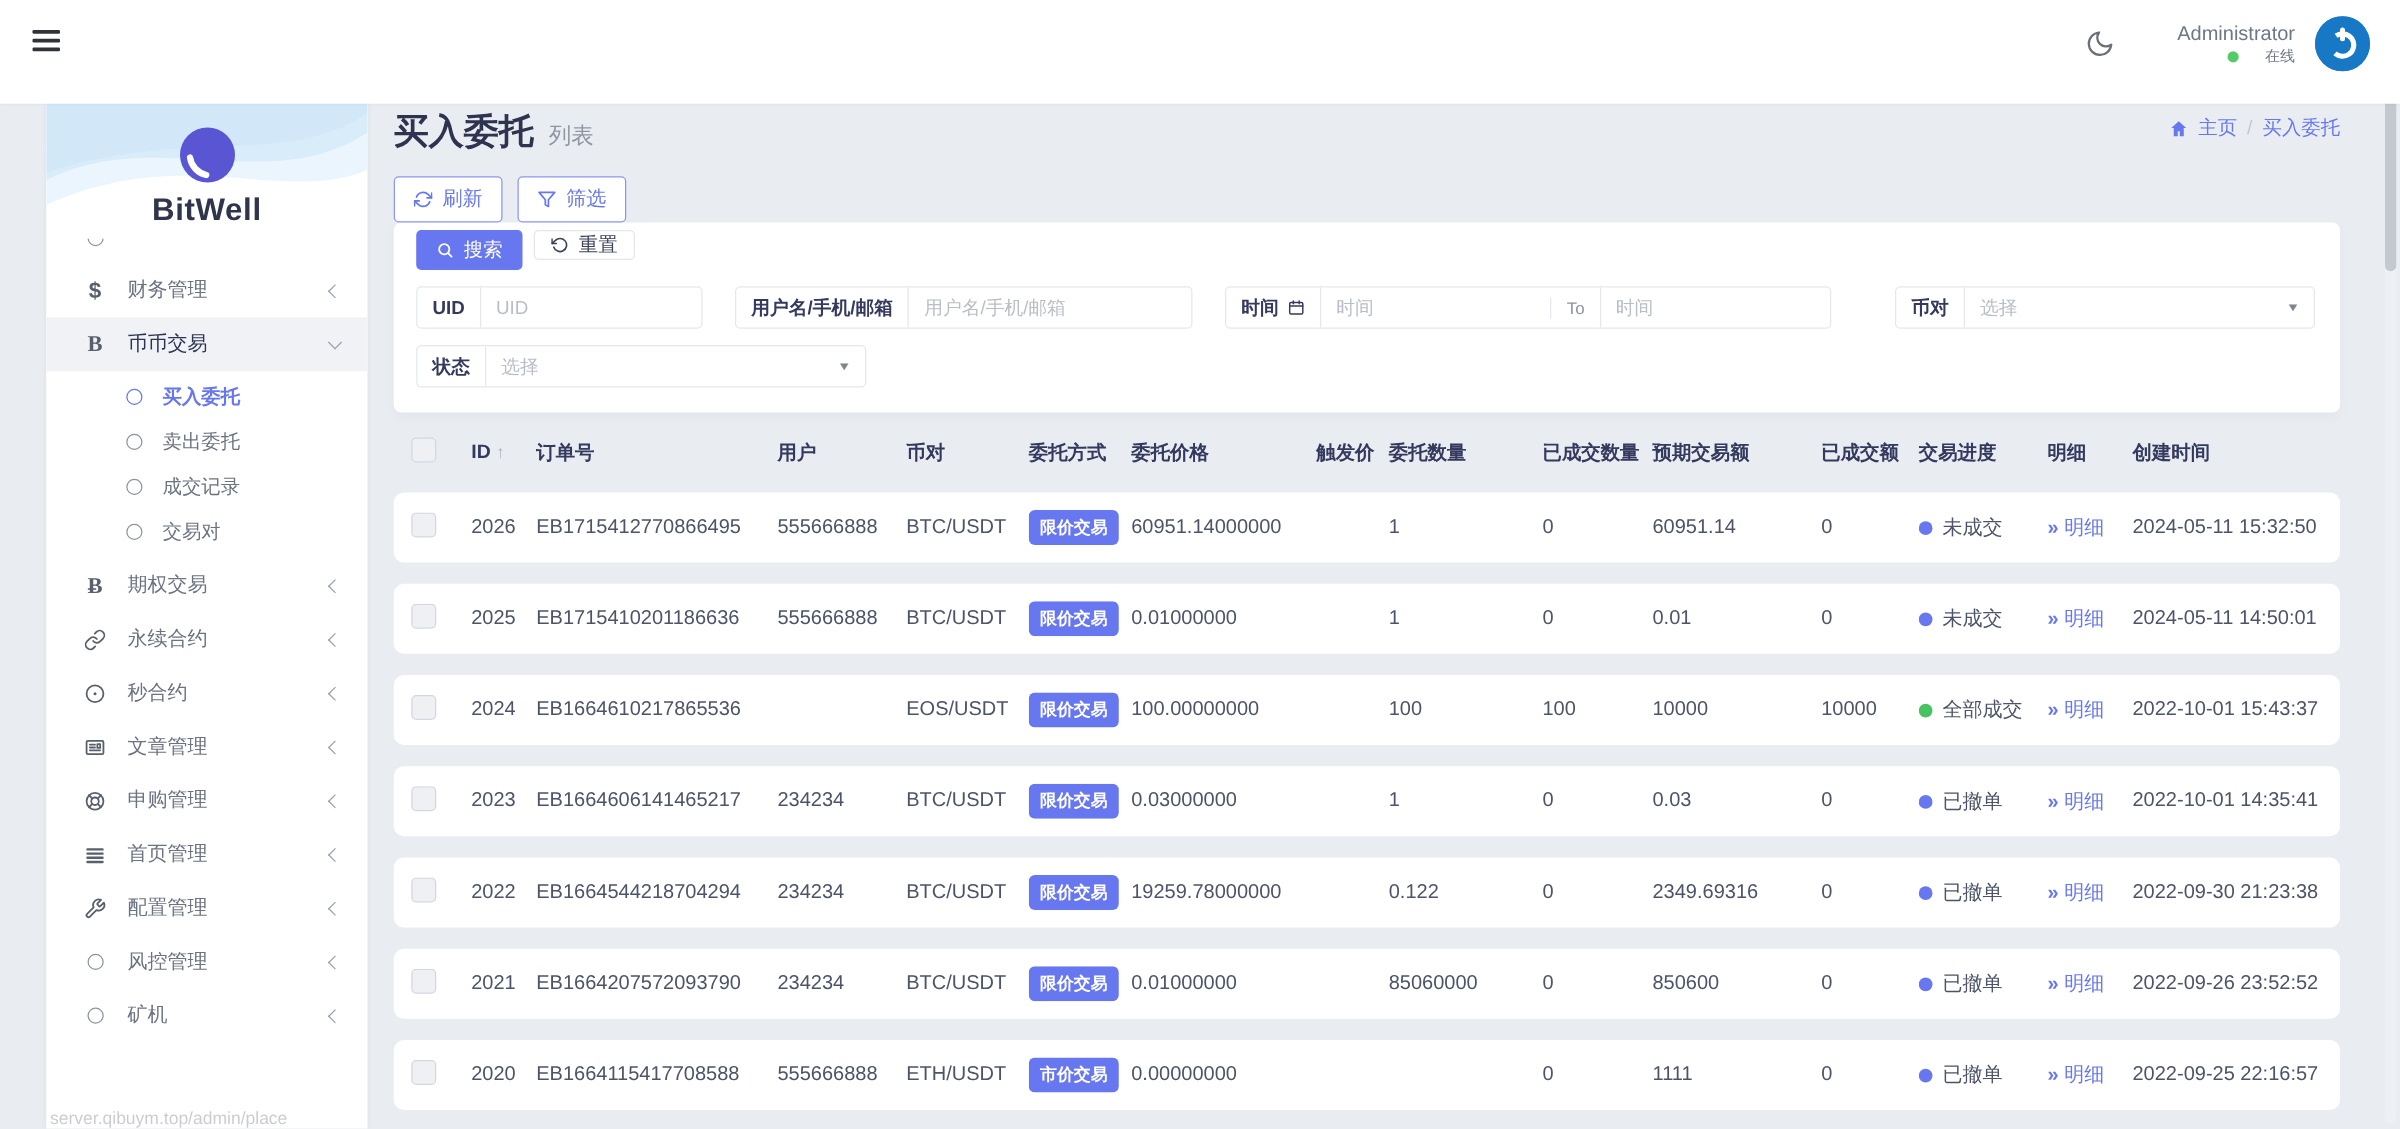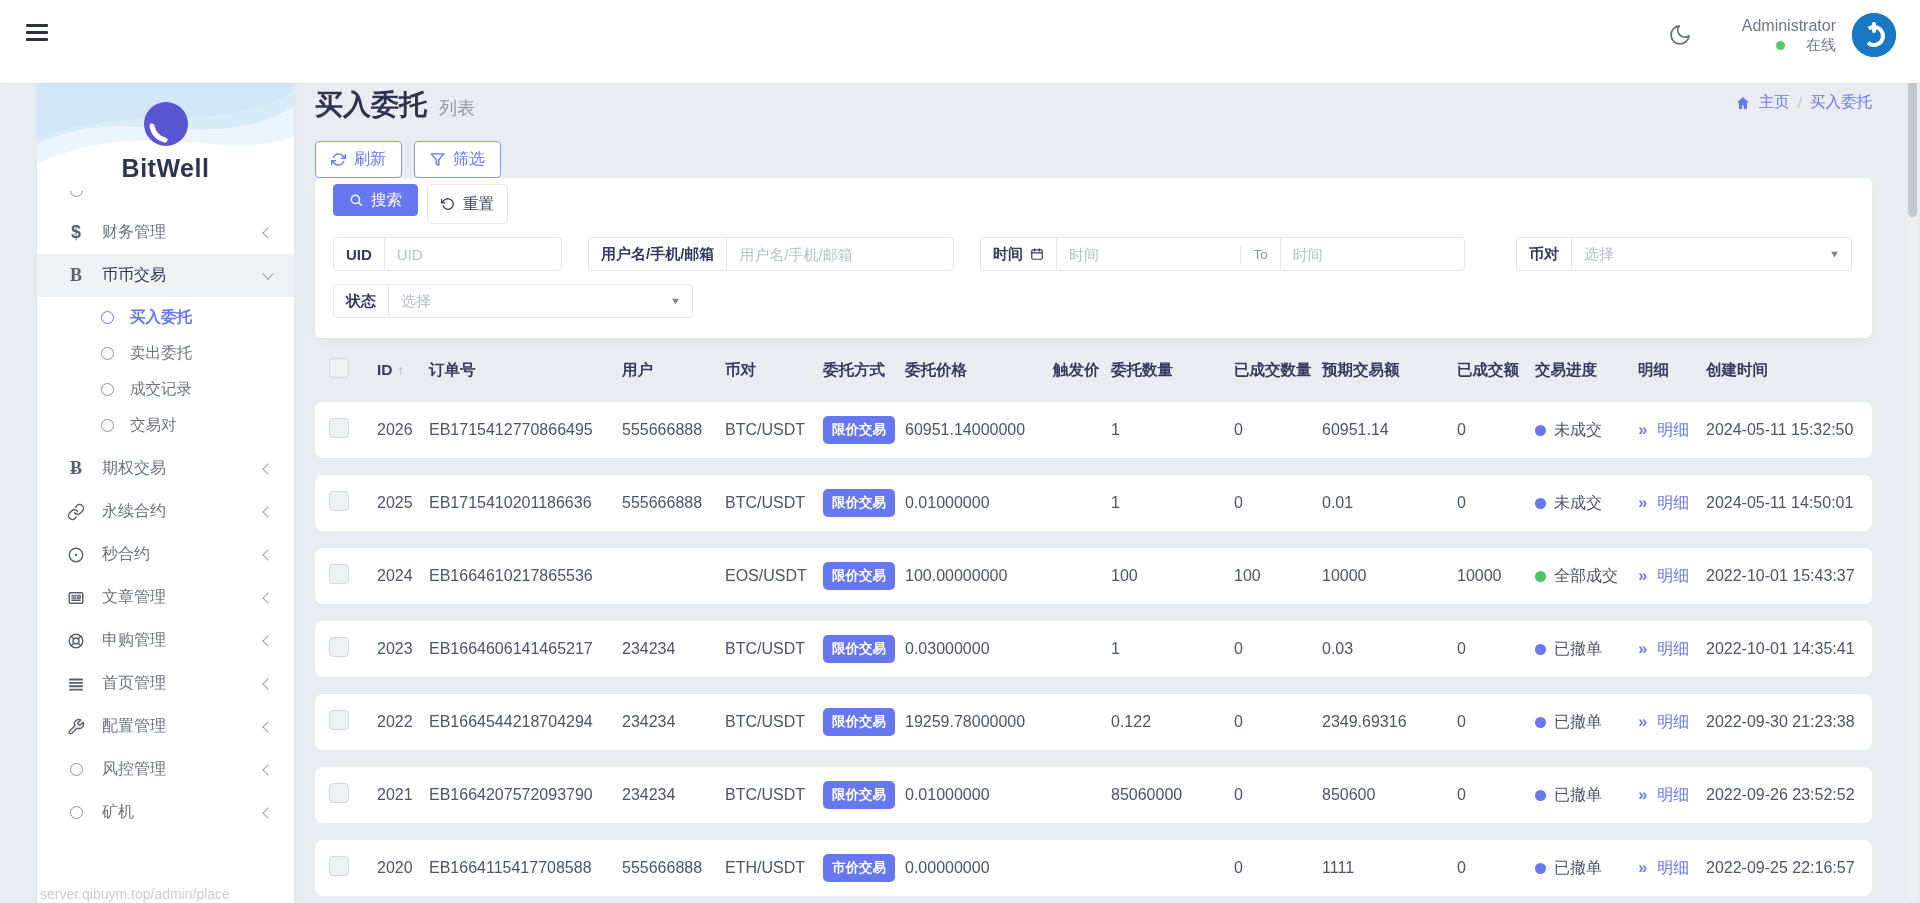--- a/index.html
+++ b/index.html
@@ -14,21 +14,21 @@
   .app-header {
     position:absolute; top:0; left:0; width:1920px; height:83px;
     background:#fff; z-index:20; box-shadow:0 1px 2px rgba(0,0,0,.04);
   }
   .burger { position:absolute; left:26px; top:24px; width:24px; height:20px; cursor:pointer; }
   .burger span { display:block; width:22px; height:3px; background:#2f3337; border-radius:1px; margin-bottom:4px; }
   .hdr-right { position:absolute; right:24px; top:0; height:70px; display:flex; align-items:center; gap:16px; }
   .moon { color:#6a7077; margin-right:34px; cursor:pointer; }
   .user-block { text-align:right; line-height:1.25; }
   .user-name { font-size:16px; color:#6e7687; }
-  .user-status { font-size:15px; color:#6e7687; display:flex; align-items:center; justify-content:flex-end; gap:21px; }
+  .user-status { font-size:12px; color:#6e7687; display:flex; align-items:center; justify-content:flex-end; gap:21px; }
   .st-dot { width:9px; height:9px; border-radius:50%; background:#54ca68; display:inline-block; }
   .avatar { width:44px; height:44px; border-radius:50%; background:#1779c5; display:flex; align-items:center; justify-content:center; cursor:pointer; }
 
   
   .sidebar {
     position:absolute; left:37px; top:70px; width:257px; height:833px;
     background:#fff; box-shadow:0 1px 5px rgba(0,0,0,.05); overflow:hidden;
   }
   .waves { position:absolute; top:0; left:0; width:257px; height:110px; pointer-events:none; }
   .brand-wrap { position:relative; padding-top:30px; text-align:center; }
@@ -65,21 +65,21 @@
   .toolbar { margin-top:17px; display:flex; gap:12px; }
   .btn-outline {
     display:flex; align-items:center; gap:8px; background:#fff; border:1px solid #8a97f2;
     color:#6777ef; font-size:16px; padding:0 15px; height:37px; border-radius:4px; cursor:pointer;
   }
 
   
   .card { background:#fff; border-radius:6px; padding:6px 18px 20px; box-shadow:0 4px 10px rgba(0,0,0,.03); }
   .card-btns { display:flex; gap:9px; }
   .btn-primary { display:flex; align-items:center; gap:8px; background:#6777ef; border:1px solid #6777ef; color:#fff; font-size:15.5px; height:32px; padding:0 15px; border-radius:4px; cursor:pointer; }
-  .btn-plain { display:flex; align-items:center; gap:8px; background:#fff; border:1px solid #e3e6ef; color:#3c4257; font-size:15.5px; height:40px; padding:0 13px; border-radius:4px; cursor:pointer; }
+  .btn-plain { display:flex; align-items:center; gap:8px; background:#fff; border:1px solid #e3e6ef; color:#3c4257; font-size:15.5px; height:24px; padding:0 13px; border-radius:4px; cursor:pointer; }
   .f-row { display:flex; margin-top:13px; gap:26px; }
   .group { display:flex; align-items:center; border:1px solid #e5e7ee; border-radius:4px; height:34px; background:#fff; }
   .g-label { display:flex; align-items:center; gap:7px; padding:0 12px; height:100%; font-weight:700; font-size:15px; color:#34395e; border-right:1px solid #e5e7ee; white-space:nowrap; }
   .group input { border:none; outline:none; flex:1; min-width:0; padding:0 12px; font-size:15px; color:#495057; font-family:inherit; background:transparent; }
   .group input::placeholder { color:#b9bdc7; }
   .to-seg { padding:0 12px; height:100%; display:flex; align-items:center; font-size:13.5px; color:#8d939e; border-right:1px solid #e5e7ee; }
   .g-select { flex:1; display:flex; align-items:center; justify-content:space-between; padding:0 12px; cursor:pointer; }
   .g-ph { font-size:15px; color:#b9bdc7; }
   .caret { font-size:9px; color:#7f858f; transform:scaleX(1.3); }
   .g-uid { width:229px; } .g-user { width:366px; } .g-time { width:485px; }
@@ -90,21 +90,21 @@
   .t-grid { display:grid; grid-template-columns:62px 52px 193px 103px 98px 82px 148px 58px 123px 88px 135px 78px 103px 68px 1fr; align-items:center; }
   .t-head { margin-top:17px; height:30px; font-weight:700; font-size:15.5px; color:#34395e; }
   .hc { white-space:nowrap; }
   .sort { color:#aeb3bf; font-weight:400; font-size:14px; }
   .t-row { margin-top:17px; height:56px; background:#fff; border-radius:8px; font-size:16px; color:#4d5468; }
   .tc { white-space:nowrap; overflow:hidden; }
   .c-check { padding-left:14px; }
   .cb { width:20px; height:20px; border:1px solid #d4d7df; background:#eff0f4; border-radius:4px; display:inline-block; cursor:pointer; }
   .badge { background:#6777ef; color:#fff; font-size:13.5px; font-weight:600; padding:5px 9px; border-radius:5px; display:inline-block; }
   .dot { width:11px; height:11px; border-radius:50%; display:inline-block; margin-right:8px; vertical-align:-1px; }
-  .tc.link { color:#6777ef; cursor:pointer;font-family:Liberation Mono, monospace; }
+  .tc.link { color:#6777ef; cursor:pointer; }
   .dbl { font-weight:600; }
 
   
   .scrollbar { position:absolute; right:3px; top:72px; bottom:4px; width:9px; background:#eef0f3; border-radius:5px; }
   .scroll-thumb { position:absolute; top:0; left:0; width:9px; height:145px; background:#c4c8cf; border-radius:5px; cursor:pointer; }
   .status-url { position:absolute; left:40px; bottom:1px; font-size:14px; color:#8b9098; opacity:.45; }
 </style>
 </head>
 <body>
 

